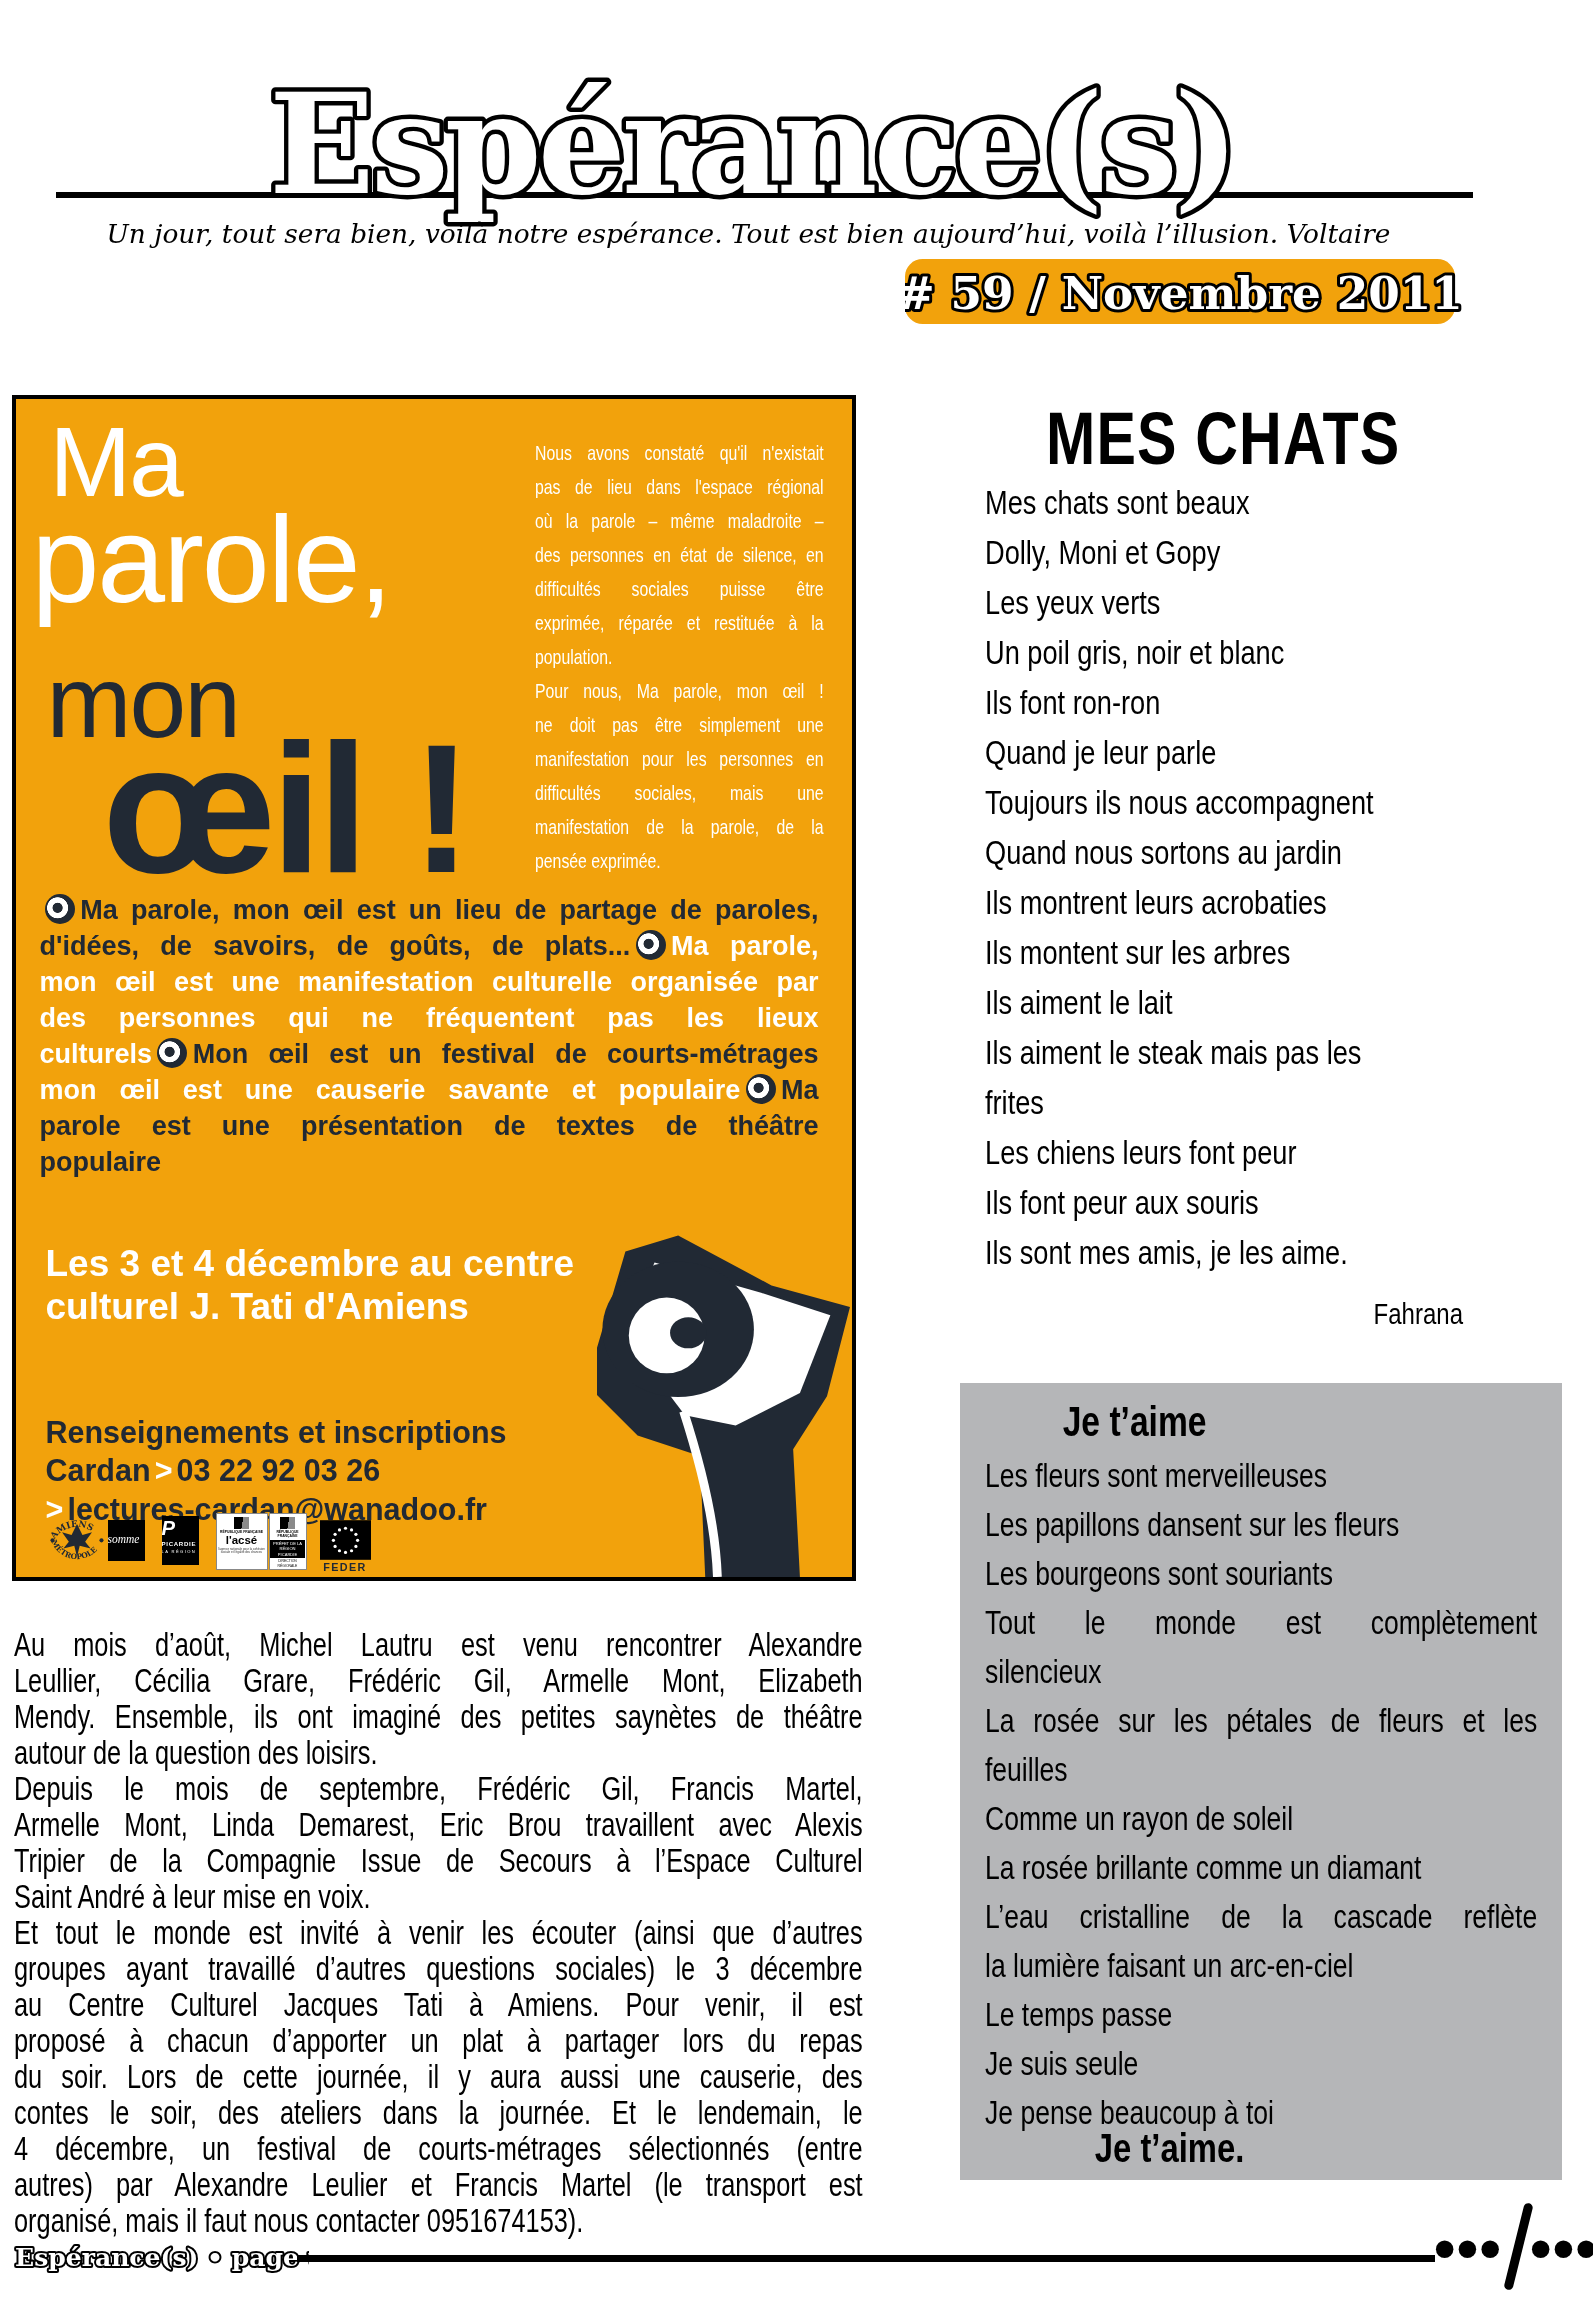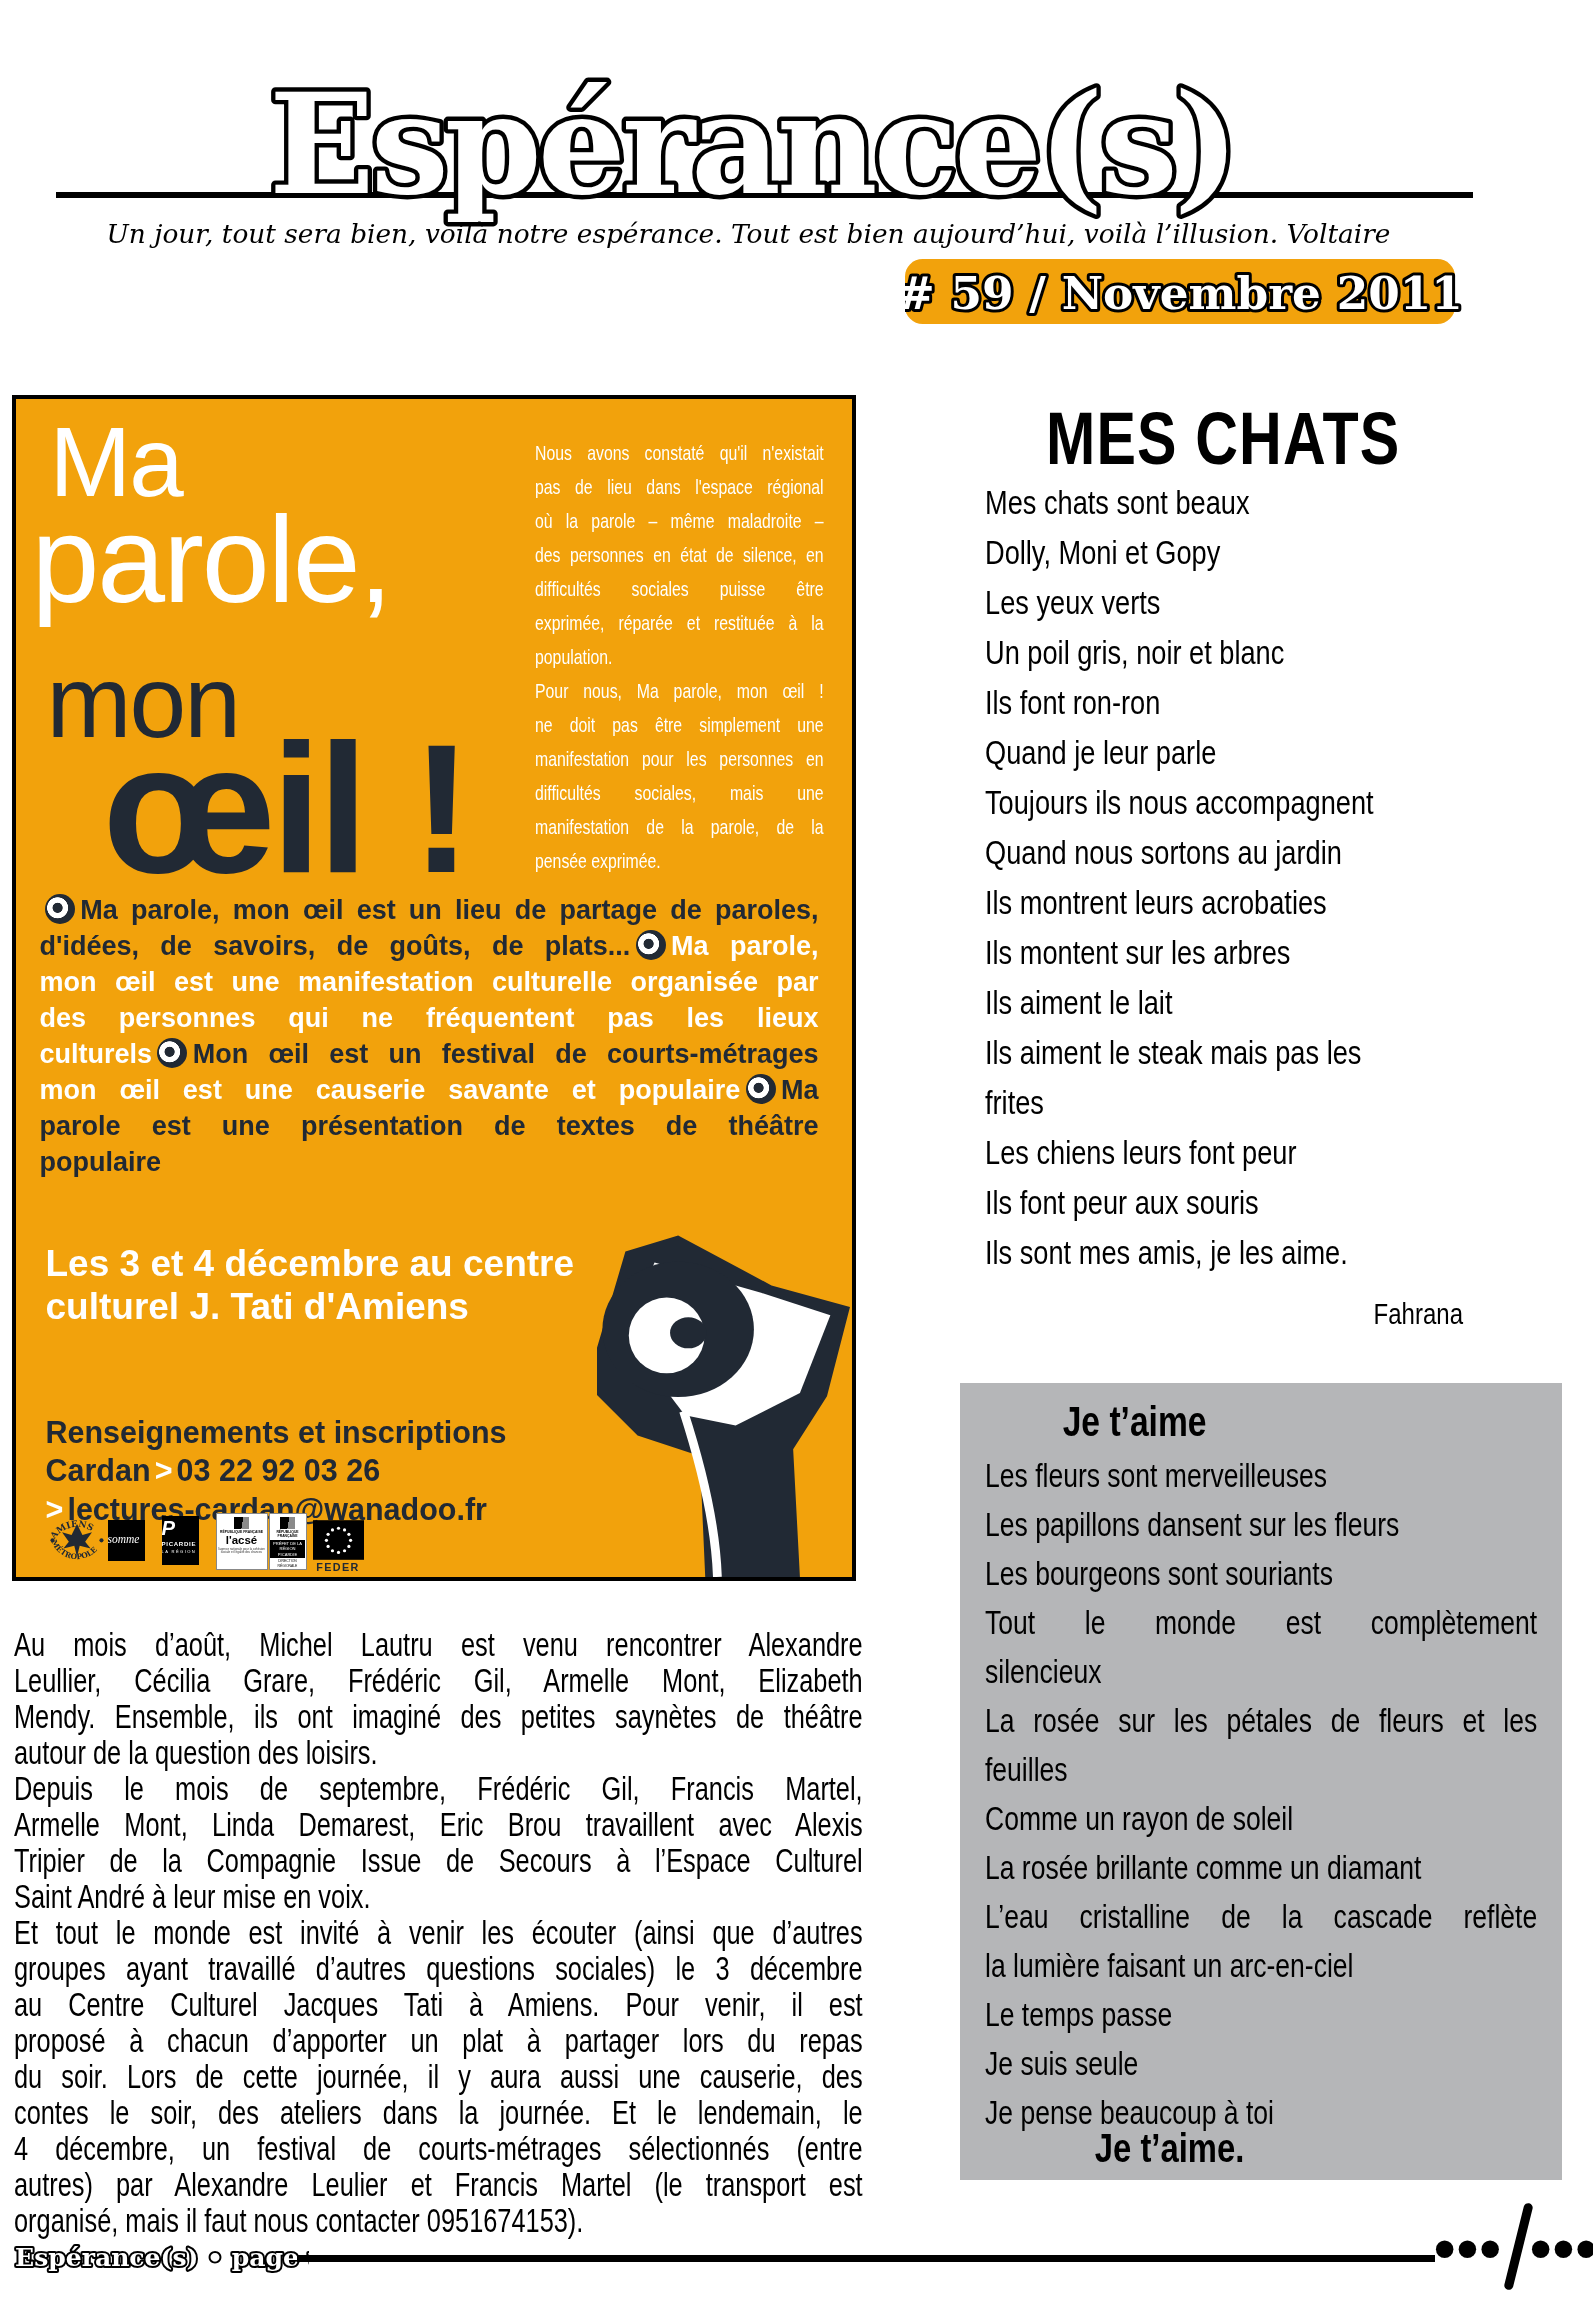--- a/index.html
+++ b/index.html
@@ -205,21 +205,21 @@
       <div class="mariane"></div>
       <div class="rf">RÉPUBLIQUE FRANÇAISE</div>
       <div class="pref-band">
         <div>PRÉFET DE LA</div>
         <div>RÉGION PICARDIE</div>
       </div>
       <div class="pref-s">DIRECTION RÉGIONALE</div>
       <div class="pref-s">DES AFFAIRES CULTURELLES</div>
     </div>
 
-    <div class="logo" style="left:297px;top:1121px;width:51px;height:54px;">
+    <div class="logo" style="left:304px;top:1121px;width:51px;height:54px;">
       <svg width="51" height="40" viewBox="0 0 76 59">
         <rect width="76" height="59" fill="#000"></rect>
         <g fill="#ffffff">
           <circle cx="38" cy="12" r="2.4"></circle>
             <circle cx="47" cy="14.5" r="2.4"></circle>
             <circle cx="53.5" cy="21" r="2.4"></circle>
             <circle cx="56" cy="30" r="2.4"></circle>
             <circle cx="53.5" cy="39" r="2.4"></circle>
             <circle cx="47" cy="45.5" r="2.4"></circle>
             <circle cx="38" cy="48" r="2.4"></circle>

